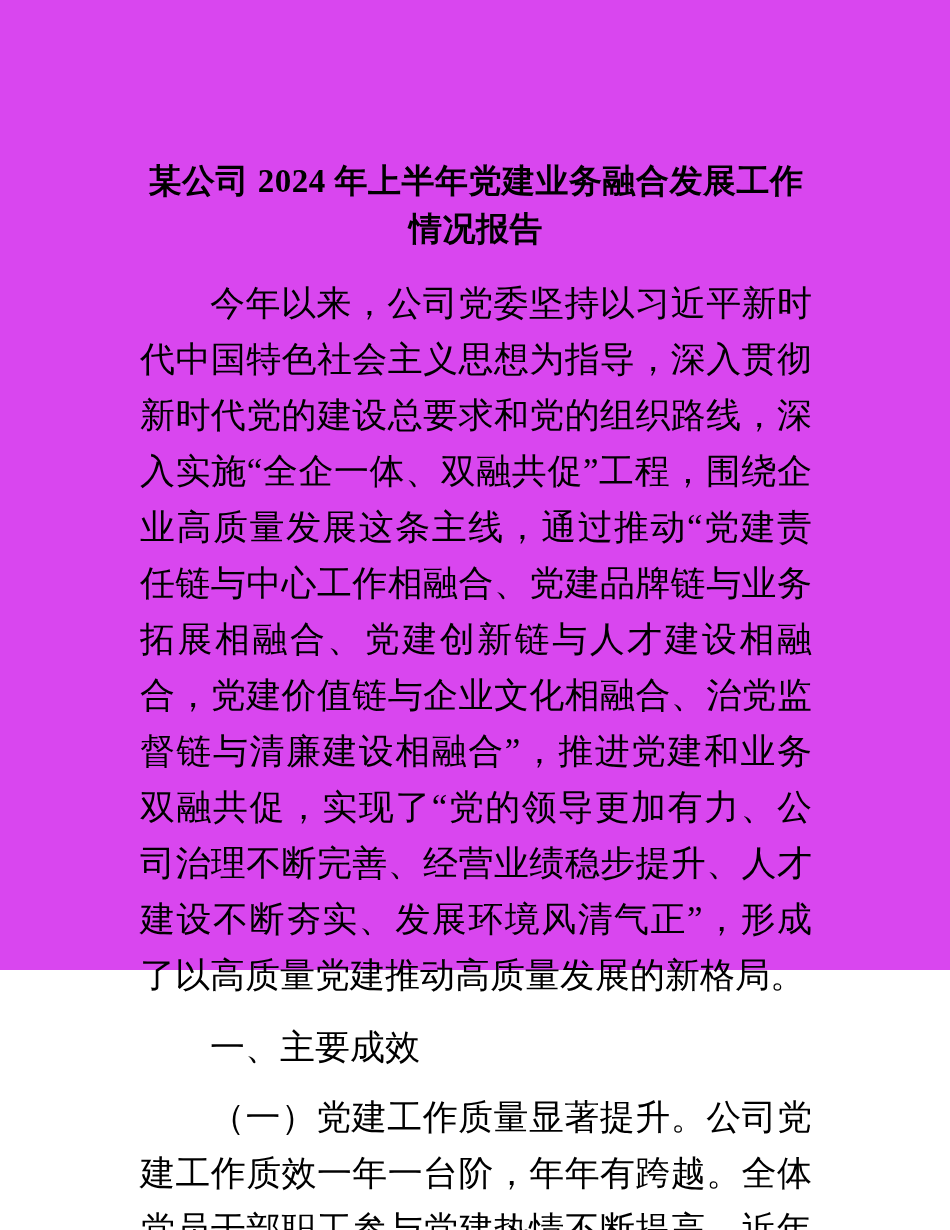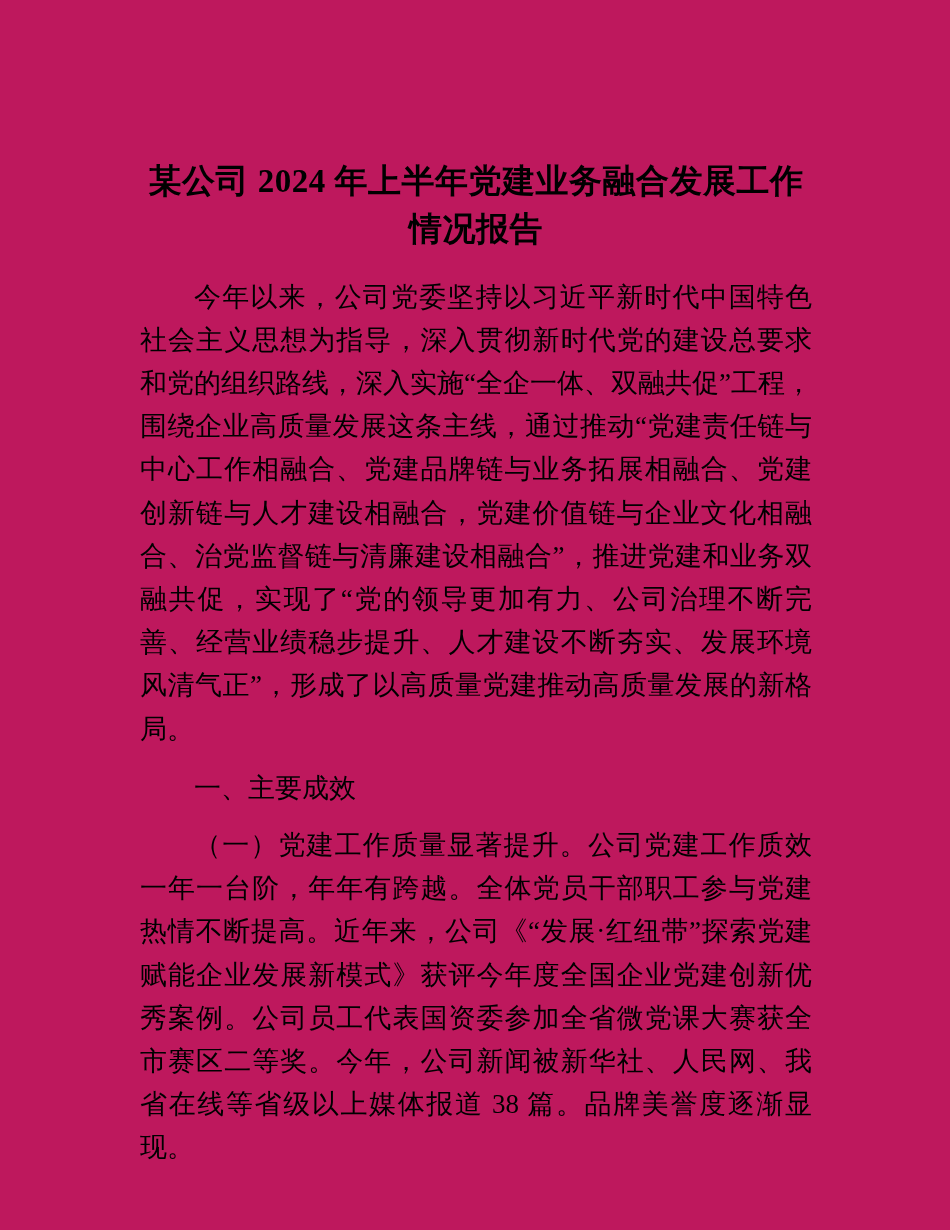--- a/index.html
+++ b/index.html
@@ -11,35 +11,35 @@
       width: 950px;
       height: 1230px;
       background: #ffffff;
       color: #000000;
       font-family: "Liberation Serif", "DejaVu Serif", serif;
       overflow: hidden;
     }
     .page {
       box-sizing: border-box;
       width: 950px;
-      height: 1230px;
+      height: 970px;
       padding: 158px 138px 0 140px;
-      background: #be185d;
+      background: #d946ef;
     }
     .doc-title {
       margin: 0 0 22px 0;
       font-size: 33px;
       font-weight: bold;
       line-height: 1.45;
       text-align: center;
       letter-spacing: 0.5px;
     }
     .para {
       margin: 0 0 14px 0;
-      font-size: 27px;
+      font-size: 35px;
       font-weight: normal;
       line-height: 1.6;
       text-align: justify;
       text-justify: inter-ideograph;
       text-indent: 2em;
       word-break: break-all;
     }
     .para.heading {
       margin-top: 16px;
     }

